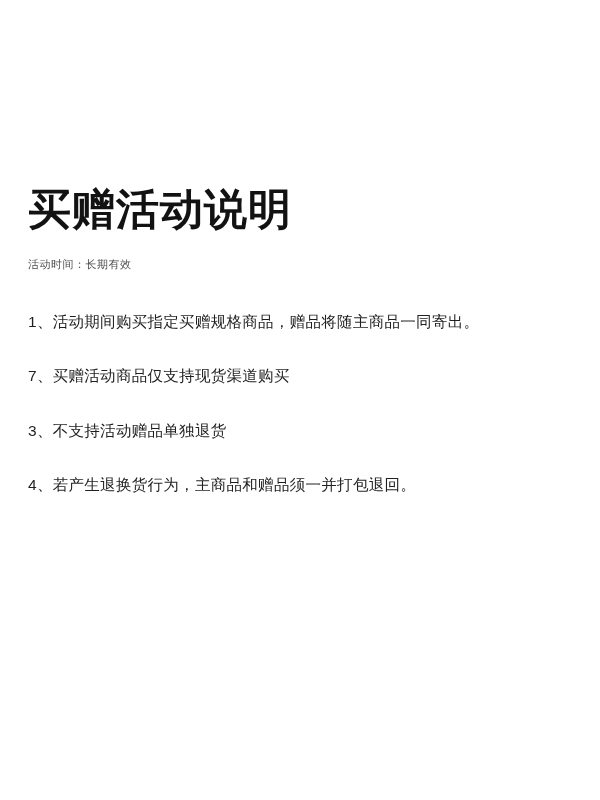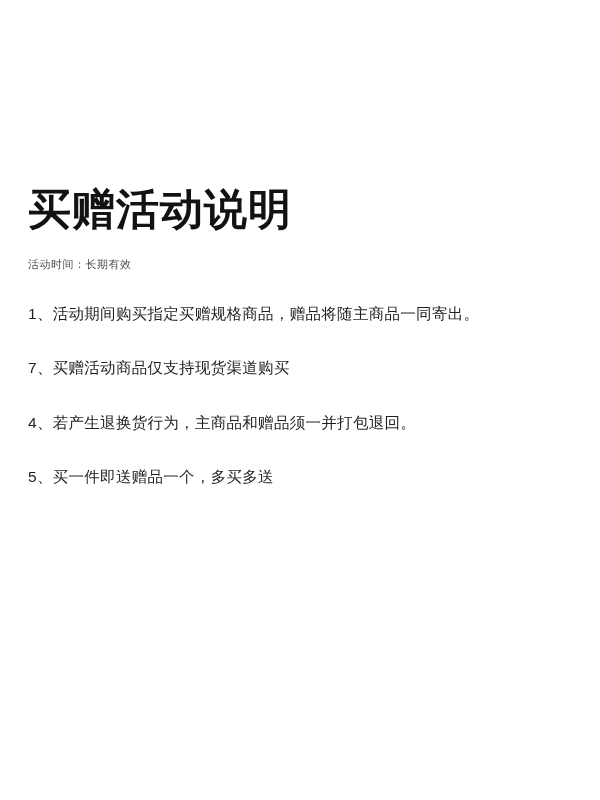--- a/index.html
+++ b/index.html
@@ -30,21 +30,21 @@
     margin: 0 0 0 0;
   }
   .doc-subtitle {
     font-size: 11px;
     font-weight: 400;
     color: #4f4f4f;
     letter-spacing: 0.5px;
     margin-top: 24px;
   }
   .rules {
-    margin-top: 30px;
+    margin-top: 38px;
     list-style: none;
     padding: 0;
   }
   .rule-item {
     font-size: 15.5px;
     line-height: 1.5;
     color: #1f1f1f;
     letter-spacing: 0.3px;
     margin-bottom: 31px;
     display: block;
@@ -55,16 +55,16 @@
 </style>
 </head>
 <body>
 
 <div class="page">
   <h1 class="doc-title">买赠活动说明</h1>
   <div class="doc-subtitle">活动时间：长期有效</div>
   <div class="rules">
     <div class="rule-item">1、活动期间购买指定买赠规格商品，赠品将随主商品一同寄出。</div>
     <div class="rule-item">7、买赠活动商品仅支持现货渠道购买</div>
+    <div class="rule-item">3、不支持活动赠品单独退货</div>
     <div class="rule-item">4、若产生退换货行为，主商品和赠品须一并打包退回。</div>
-    <div class="rule-item">5、买一件即送赠品一个，多买多送</div>
   </div>
 </div>
 
 </body></html>

